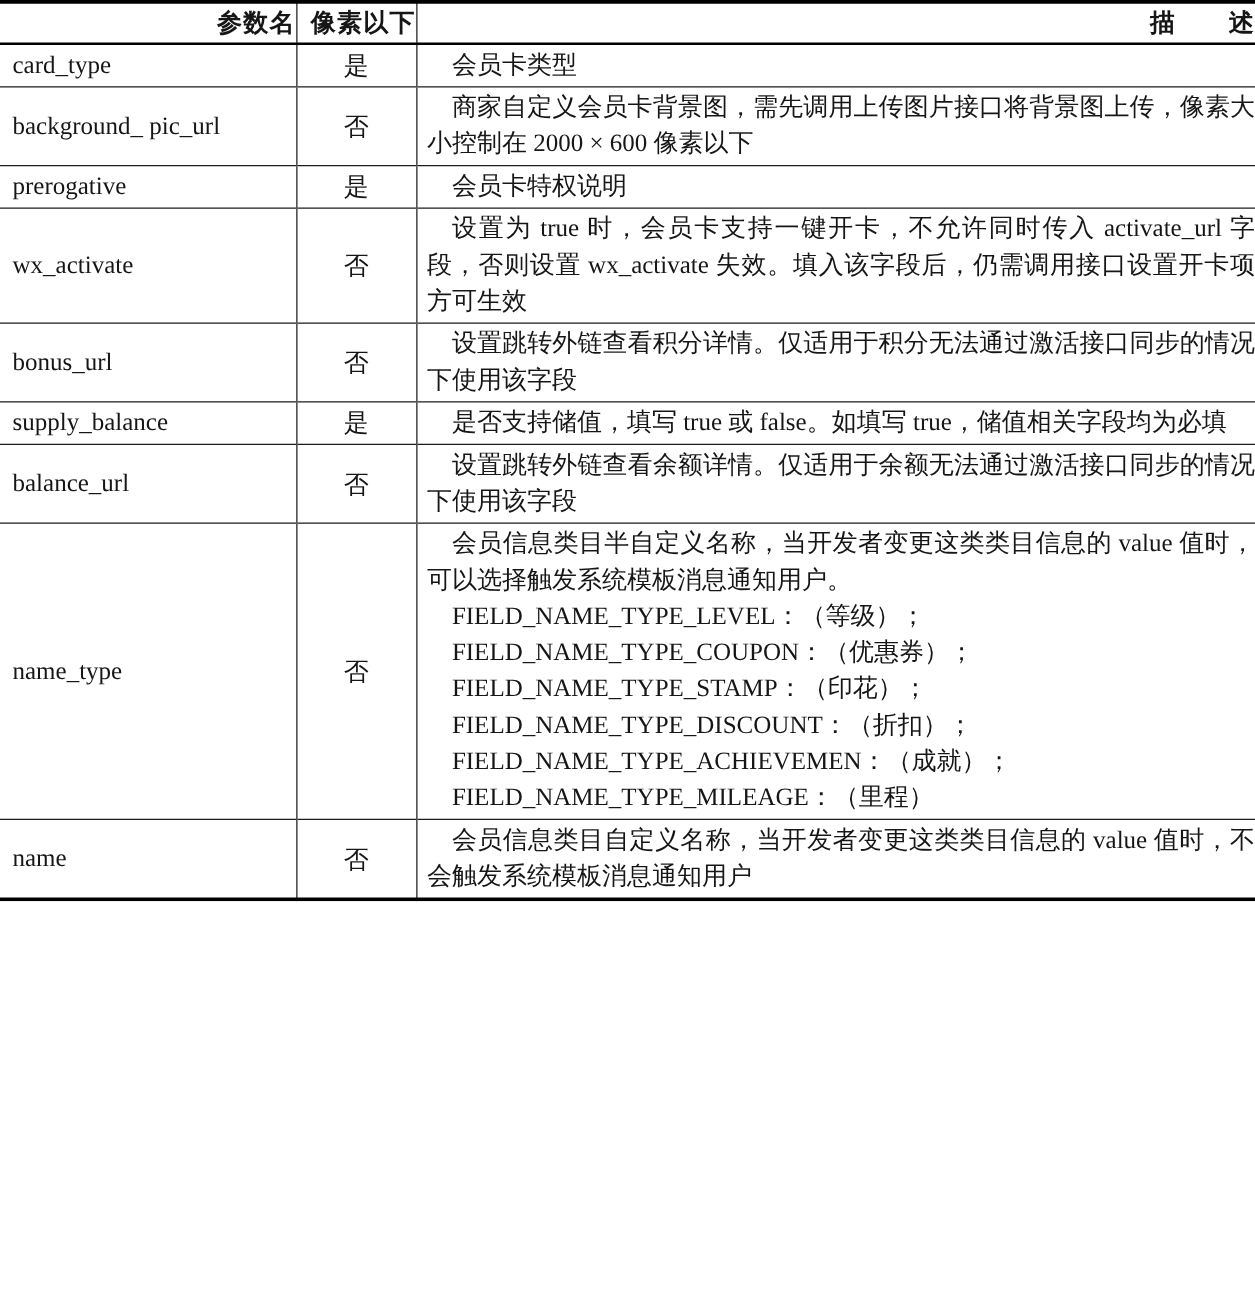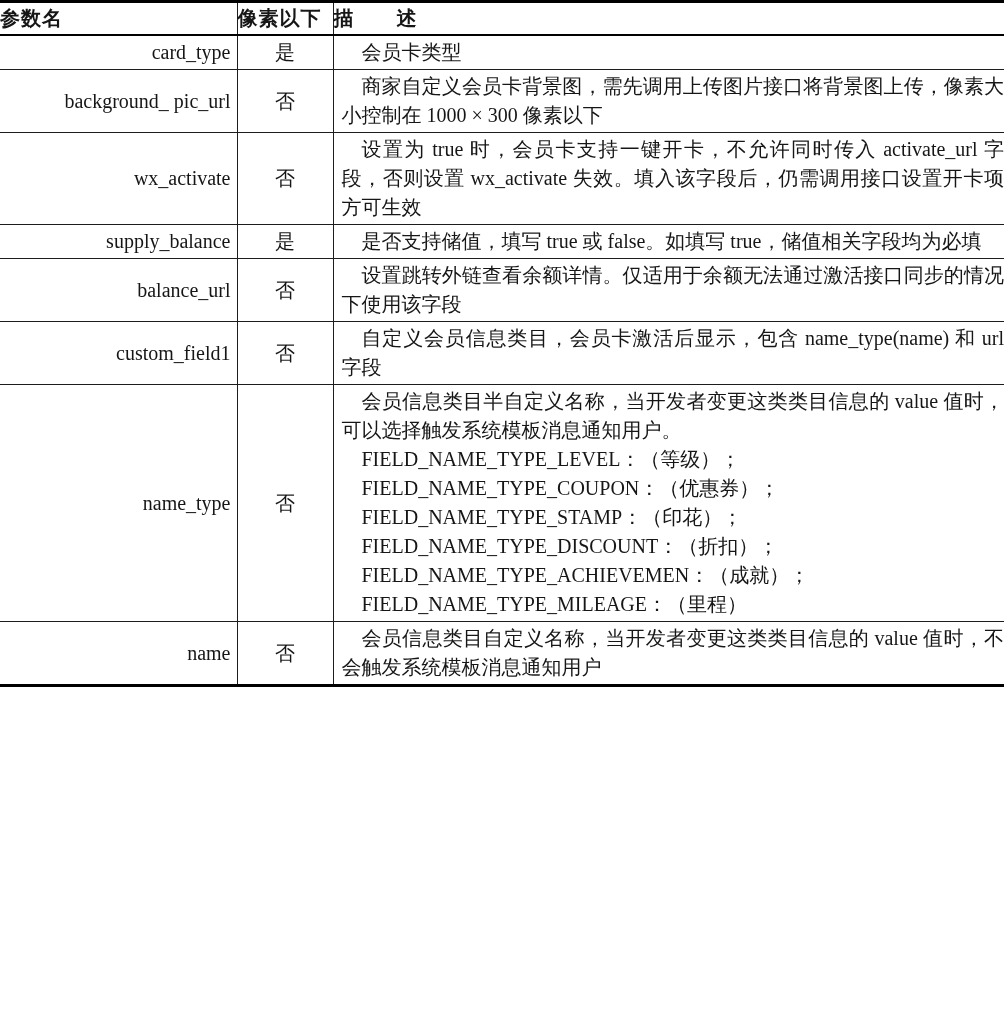--- a/index.html
+++ b/index.html
@@ -31,33 +31,32 @@
   }
   .param-table thead tr{
     border-bottom:2px solid #000;
   }
   .param-table thead th{
     font-family:Liberation Serif, serif;
     font-weight:700;
     font-size:20px;
     height:31px;
     padding:0;
-    text-align:left;
+    text-align:right;
     letter-spacing:1px;
   }
   .param-table td{
     vertical-align:middle;
     padding:2px 0;
   }
   .param-table td.c1{
     font-size:20px;
     padding-left:10px;
     padding-right:6px;
     word-break:break-all;
-    text-align:right;
   }
   .param-table td.c2{
     font-size:20px;
     text-align:center;
   }
   .param-table td.c3{
     padding-left:8px;
     padding-right:0;
   }
   .param-table td.c3 p{
@@ -91,49 +90,56 @@
           <td class="c1">card_type</td>
           <td class="c2">是</td>
           <td class="c3">
             <p>会员卡类型</p>
           </td>
         </tr>
         <tr>
           <td class="c1">background_ pic_url</td>
           <td class="c2">否</td>
           <td class="c3">
-            <p>商家自定义会员卡背景图，需先调用上传图片接口将背景图上传，像素大小控制在 1000 × 300 像素以下</p>
+            <p>商家自定义会员卡背景图，需先调用上传图片接口将背景图上传，像素大小控制在 2000 × 600 像素以下</p>
+          </td>
+        </tr>
+        <tr>
+          <td class="c1">prerogative</td>
+          <td class="c2">是</td>
+          <td class="c3">
+            <p>会员卡特权说明</p>
           </td>
         </tr>
         <tr>
           <td class="c1">wx_activate</td>
           <td class="c2">否</td>
           <td class="c3">
             <p>设置为 true 时，会员卡支持一键开卡，不允许同时传入 activate_url 字段，否则设置 wx_activate 失效。填入该字段后，仍需调用接口设置开卡项方可生效</p>
+          </td>
+        </tr>
+        <tr>
+          <td class="c1">bonus_url</td>
+          <td class="c2">否</td>
+          <td class="c3">
+            <p>设置跳转外链查看积分详情。仅适用于积分无法通过激活接口同步的情况下使用该字段</p>
           </td>
         </tr>
         <tr>
           <td class="c1">supply_balance</td>
           <td class="c2">是</td>
           <td class="c3">
             <p>是否支持储值，填写 true 或 false。如填写 true，储值相关字段均为必填</p>
           </td>
         </tr>
         <tr>
           <td class="c1">balance_url</td>
           <td class="c2">否</td>
           <td class="c3">
             <p>设置跳转外链查看余额详情。仅适用于余额无法通过激活接口同步的情况下使用该字段</p>
-          </td>
-        </tr>
-        <tr>
-          <td class="c1">custom_field1</td>
-          <td class="c2">否</td>
-          <td class="c3">
-            <p>自定义会员信息类目，会员卡激活后显示，包含 name_type(name) 和 url 字段</p>
           </td>
         </tr>
         <tr>
           <td class="c1">name_type</td>
           <td class="c2">否</td>
           <td class="c3">
             <p>会员信息类目半自定义名称，当开发者变更这类类目信息的 value 值时，可以选择触发系统模板消息通知用户。</p>
             <p>FIELD_NAME_TYPE_LEVEL：（等级）；</p>
             <p>FIELD_NAME_TYPE_COUPON：（优惠券）；</p>
             <p>FIELD_NAME_TYPE_STAMP：（印花）；</p>

